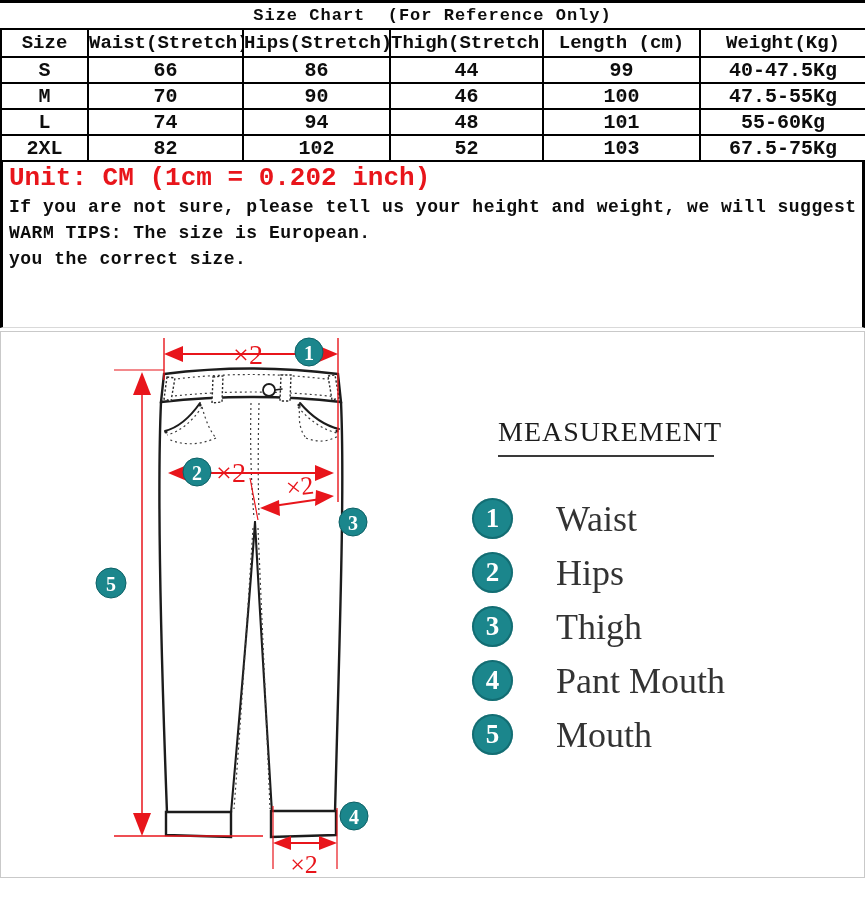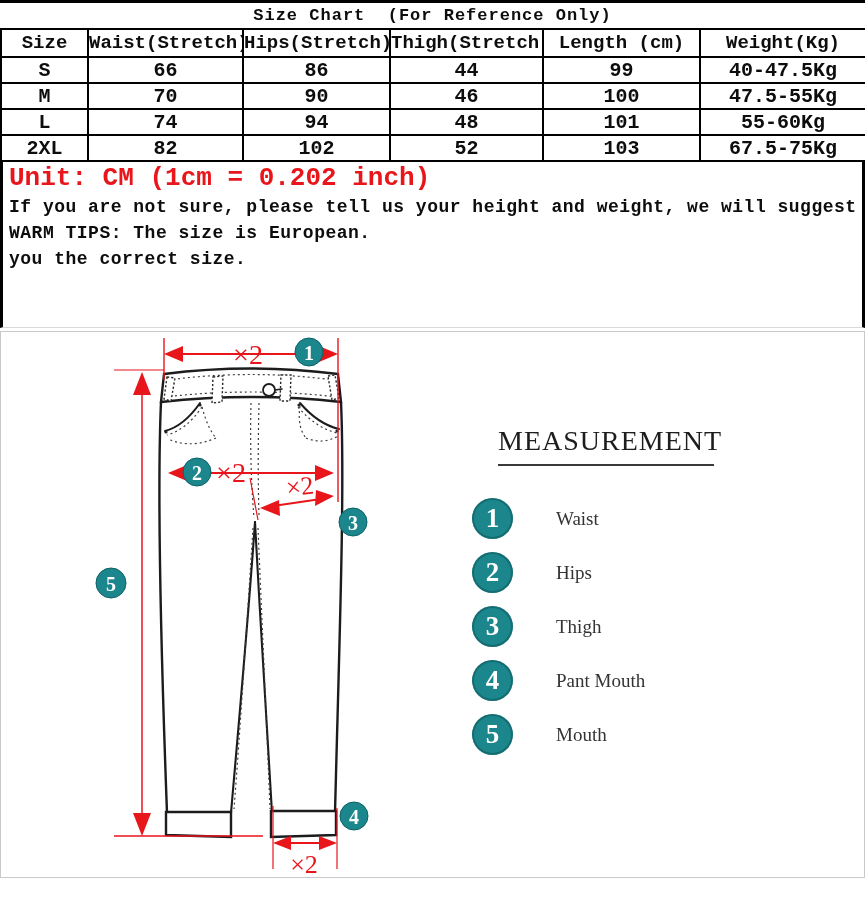--- a/index.html
+++ b/index.html
@@ -44,34 +44,34 @@
   .loop{stroke:#2a2a2a;fill:#fff;stroke-width:1.4;stroke-dasharray:2.2 2;}
   .redln{stroke:var(--red);fill:none;}
   .redhd{fill:var(--red);stroke:none;}
   .redtx{fill:var(--red);font-family:"Liberation Serif",serif;font-size:28px;}
   .badge{fill:var(--teal);stroke:#0d6166;stroke-width:1;}
   .badge-num{
     fill:#fff;font-family:"Liberation Serif",serif;font-weight:bold;font-size:20px;
     text-anchor:middle;dominant-baseline:central;
   }
   
-  .measure-panel{position:absolute;left:497px;top:93px;width:216px;}
+  .measure-panel{position:absolute;left:497px;top:84px;width:216px;}
   .measure-title{
     font-family:"Liberation Serif",serif;font-size:28px;color:#1d1d1d;letter-spacing:1px;
     text-align:center;padding-bottom:7px;border-bottom:2px solid #3a3a3a;
   }
   .measure-list{position:absolute;left:471px;top:166px;display:flex;flex-direction:column;gap:13px;}
   .measure-item{display:flex;align-items:center;height:41px;}
   .num-badge{
     width:41px;height:41px;border-radius:50%;background:var(--teal);
     box-shadow:inset 0 0 0 2px rgba(10,80,85,.45);
     color:#fff;font-family:"Liberation Serif",serif;font-weight:bold;font-size:27px;
     display:flex;align-items:center;justify-content:center;flex:0 0 41px;
   }
-  .measure-label{margin-left:43px;font-family:"Liberation Serif",serif;font-size:19px;color:#333;}
+  .measure-label{margin-left:43px;font-family:"Liberation Serif",serif;font-size:36px;color:#333;}
 </style>
 </head>
 <body>
 
 <div class="sheet">
 
   <div class="top-rule"></div>
   <div class="chart-title">Size Chart  (For Reference Only)</div>
 
   <table class="size-table">

